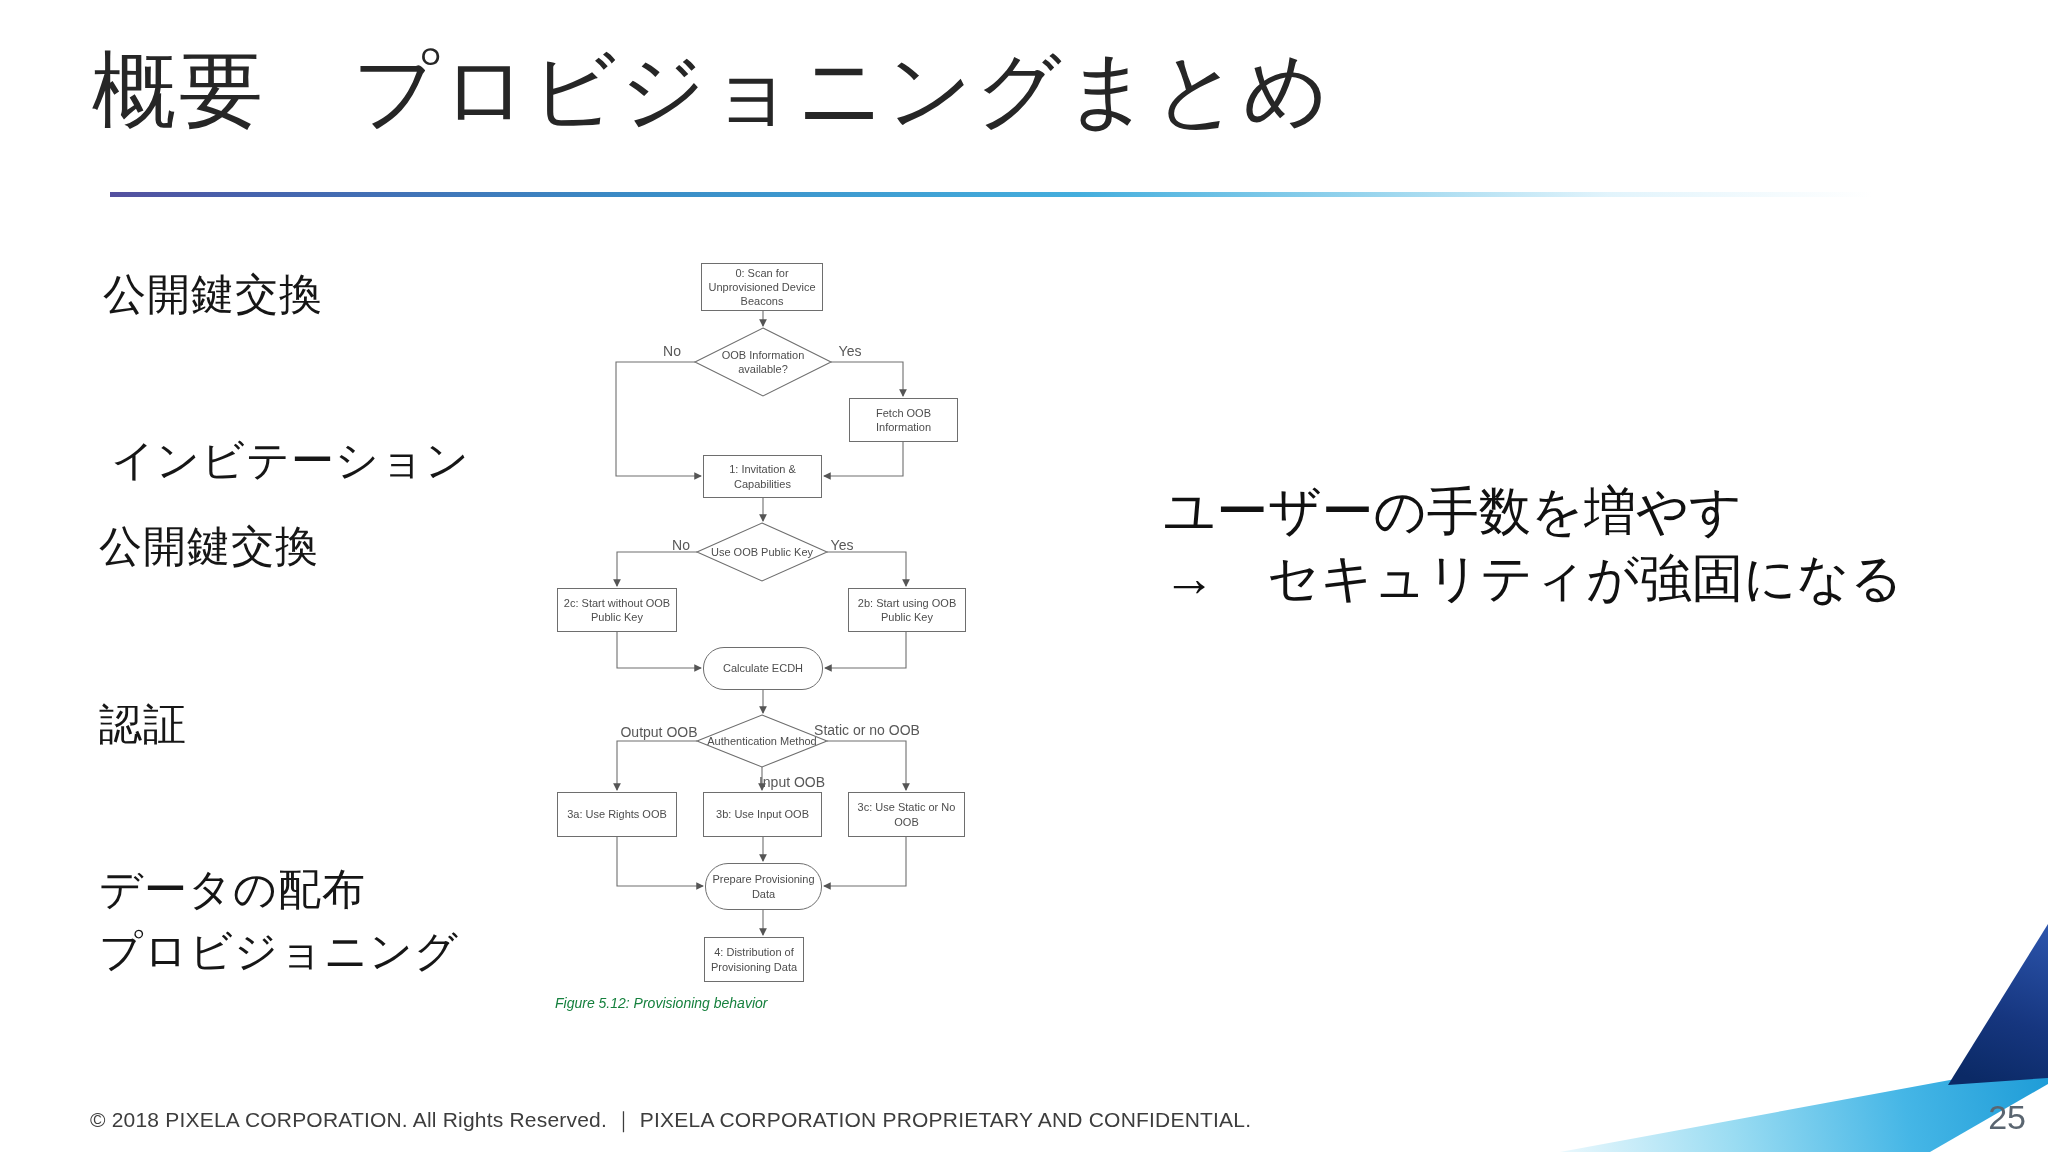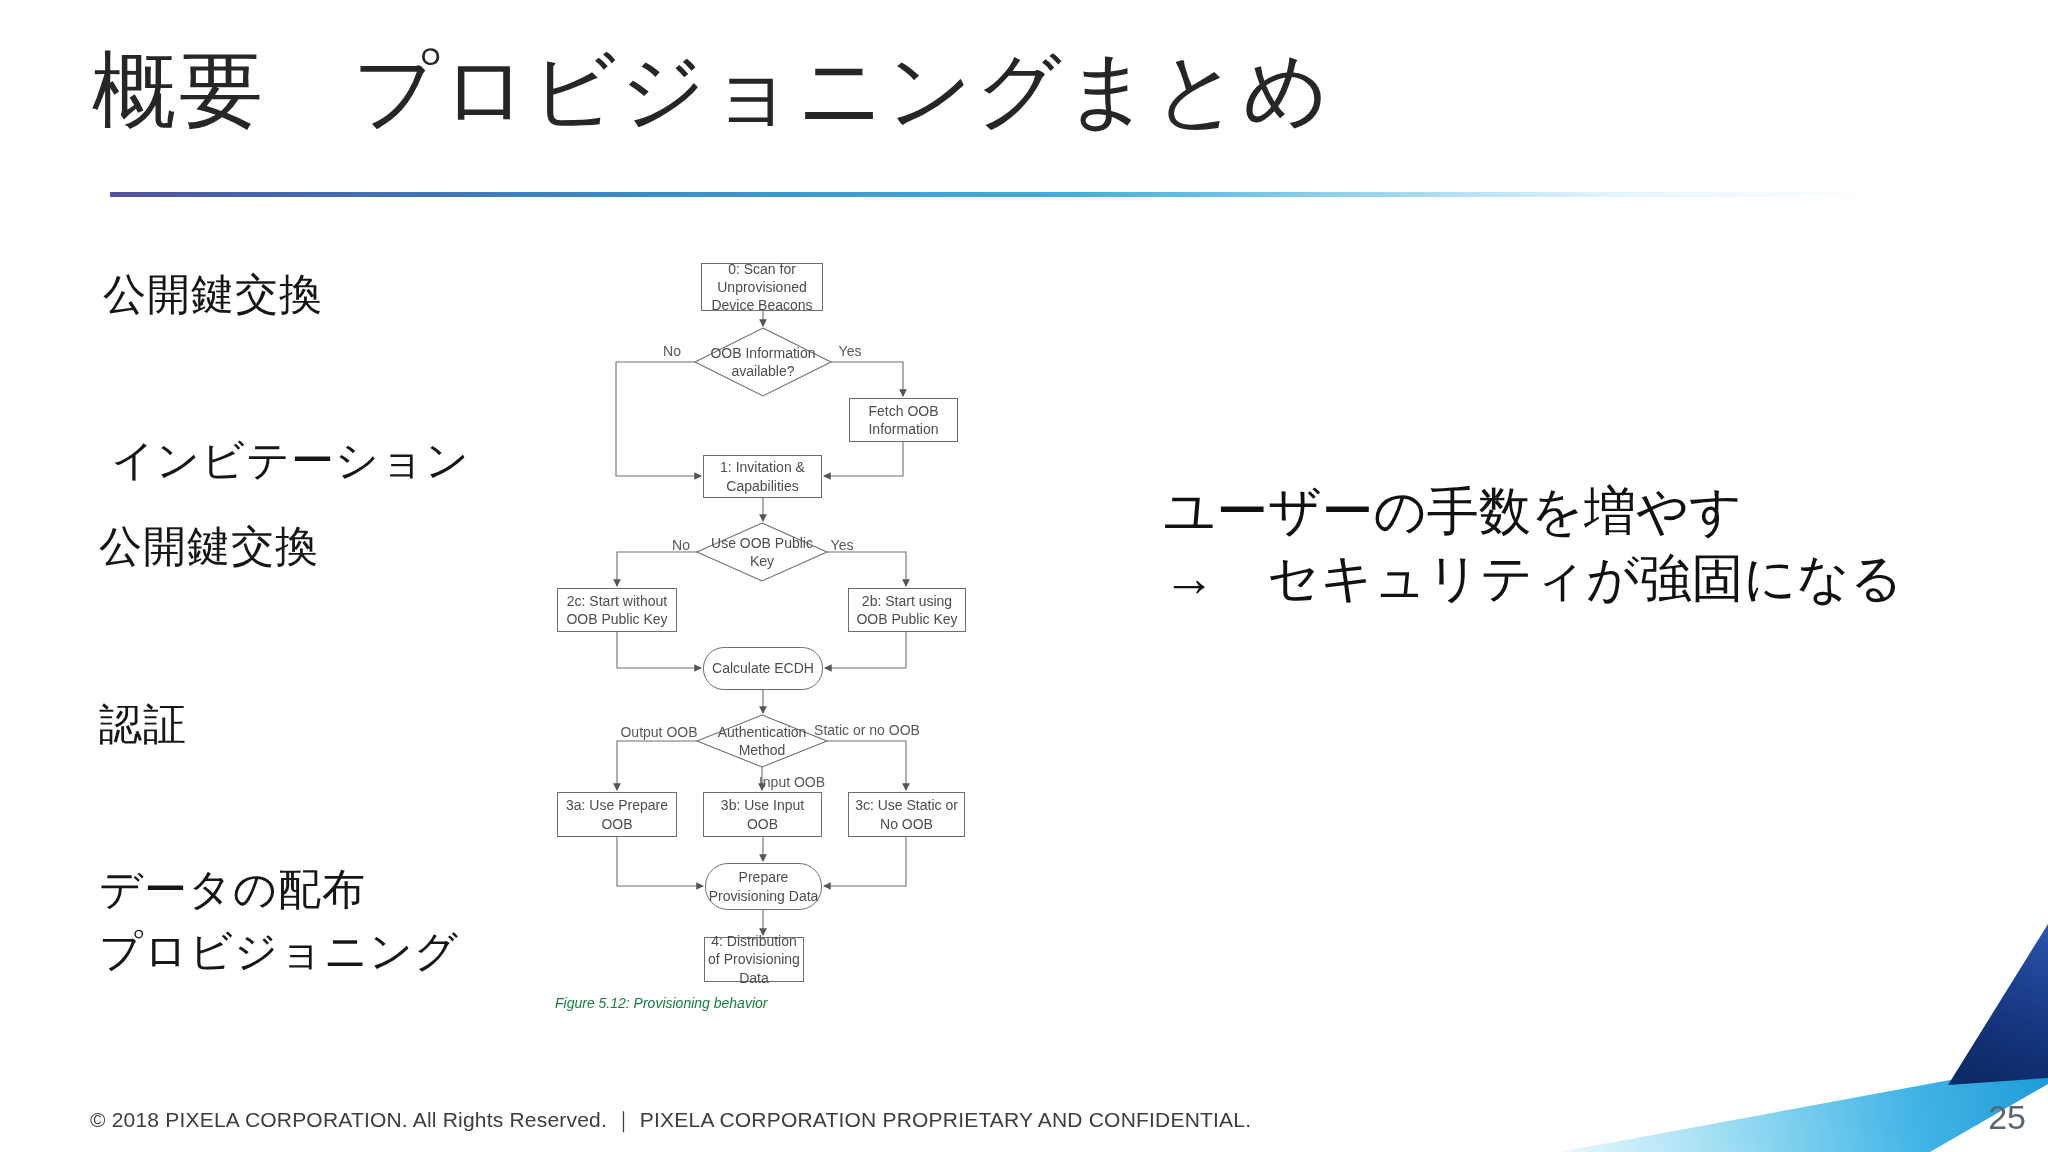--- a/index.html
+++ b/index.html
@@ -24,21 +24,21 @@
 
   
   .note{position:absolute;left:1163px;top:478px;font-size:52px;color:#111;
         line-height:67px;white-space:nowrap;}
 
   
   .figure{position:absolute;left:545px;top:255px;width:470px;height:790px;
           filter:blur(0.3px);}
   .fig-svg{position:absolute;left:0;top:0;}
   .fc-node{position:absolute;display:flex;align-items:center;justify-content:center;
-           text-align:center;font-size:14px;line-height:1.3;color:#4d4d4d;
+           text-align:center;font-size:11px;line-height:1.3;color:#4d4d4d;
            background:#fff;border:1px solid #6e6e6e;box-sizing:border-box;padding:2px;}
   .fc-free{border:none;background:transparent;}
   .fc-round{border-radius:21px;}
   .n-scan{left:156px;top:8px;width:122px;height:48px;}
   .n-oobq{left:150px;top:73px;width:136px;height:68px;}
   .n-fetch{left:304px;top:143px;width:109px;height:44px;}
   .n-invite{left:158px;top:200px;width:119px;height:43px;}
   .n-usepk{left:152px;top:268px;width:130px;height:58px;}
   .n-2c{left:12px;top:333px;width:120px;height:44px;}
   .n-2b{left:303px;top:333px;width:118px;height:44px;}
@@ -126,21 +126,21 @@
 
     <div class="fc-node n-scan">0: Scan for Unprovisioned Device Beacons</div>
     <div class="fc-node fc-free n-oobq">OOB Information available?</div>
     <div class="fc-node n-fetch">Fetch OOB Information</div>
     <div class="fc-node n-invite">1: Invitation &amp; Capabilities</div>
     <div class="fc-node fc-free n-usepk">Use OOB Public Key</div>
     <div class="fc-node n-2c">2c: Start without OOB Public Key</div>
     <div class="fc-node n-2b">2b: Start using OOB Public Key</div>
     <div class="fc-node fc-round n-ecdh">Calculate ECDH</div>
     <div class="fc-node fc-free n-authm">Authentication Method</div>
-    <div class="fc-node n-3a">3a: Use Prepare OOB</div>
+    <div class="fc-node n-3a">3a: Use Rights OOB</div>
     <div class="fc-node n-3b">3b: Use Input OOB</div>
     <div class="fc-node n-3c">3c: Use Static or No OOB</div>
     <div class="fc-node n-prep">Prepare Provisioning Data</div>
     <div class="fc-node n-dist">4: Distribution of Provisioning Data</div>
 
     <div class="fc-edge-label el-no1">No</div>
     <div class="fc-edge-label el-yes1">Yes</div>
     <div class="fc-edge-label el-no2">No</div>
     <div class="fc-edge-label el-yes2">Yes</div>
     <div class="fc-edge-label el-out">Output OOB</div>

